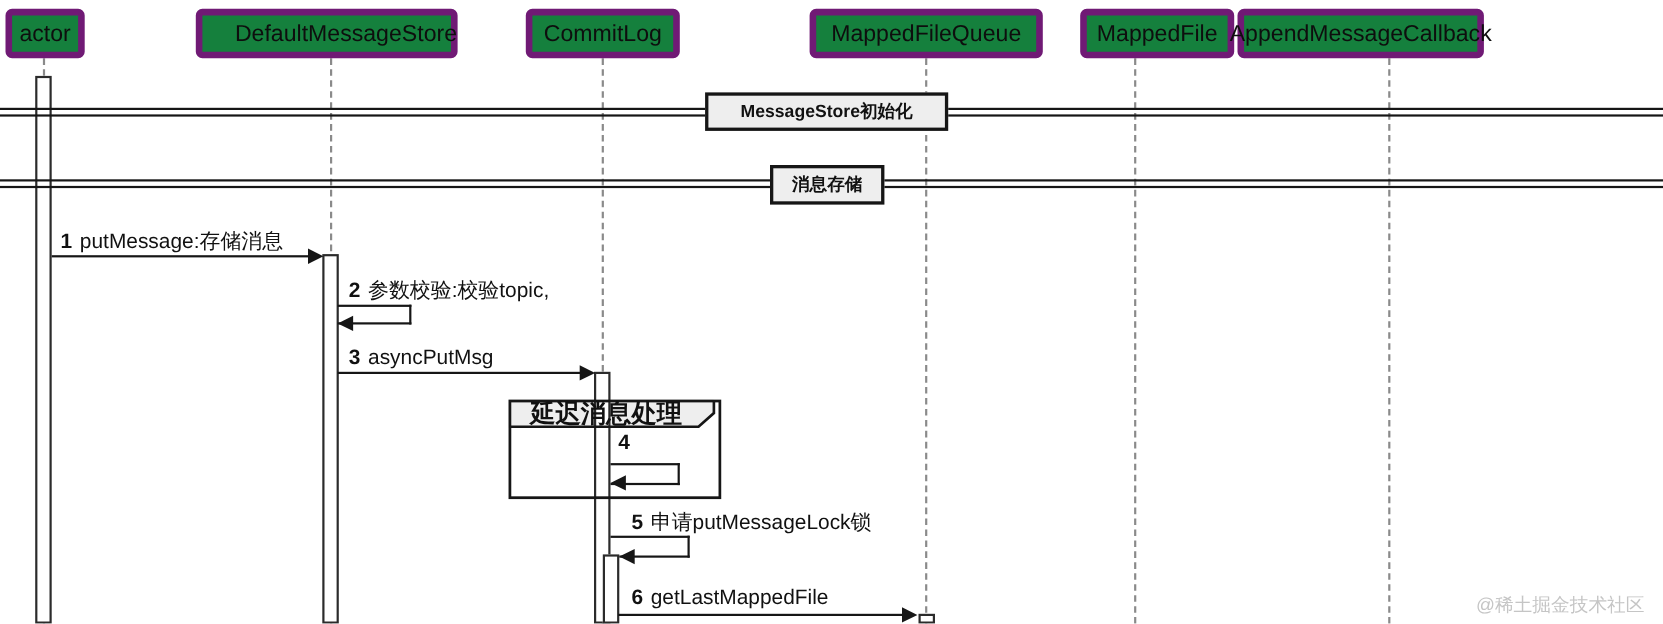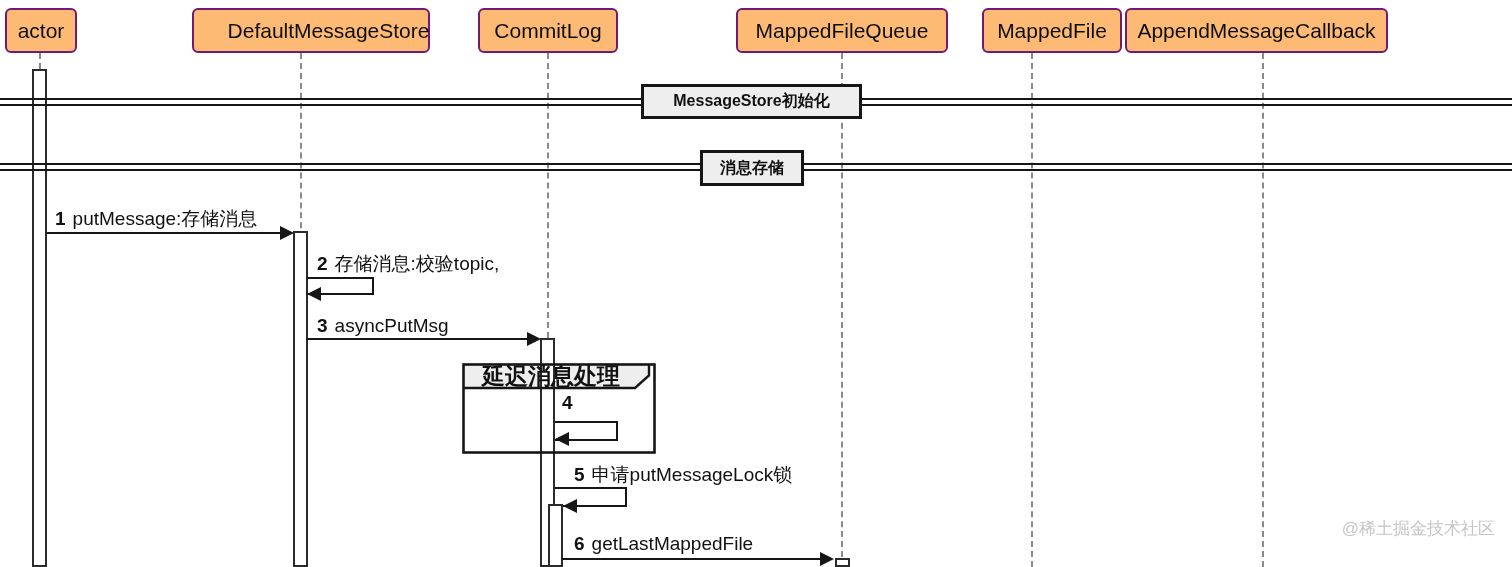--- a/index.html
+++ b/index.html
@@ -2,21 +2,21 @@
 <html><head>
 <meta charset="utf-8">
 <style>
   html,body{margin:0;padding:0;background:#fff;}
   .diagram{
     position:relative;width:1512px;height:567px;background:#fff;overflow:hidden;
     font-family:"Liberation Sans","DejaVu Sans",sans-serif;color:#111;
   }
   .lifeline{position:absolute;top:53px;height:514px;width:0;border-left:2px dashed #8a8a8a;z-index:0;}
   .participant{
-    position:absolute;top:8px;height:45px;background:#fdba74;border:2px solid #701a75;
+    position:absolute;top:8px;height:45px;background:#15803d;border:6px solid #701a75;
     border-radius:6px;display:flex;align-items:center;justify-content:center;
     font-size:21px;white-space:nowrap;box-sizing:border-box;z-index:6;color:#0e0e0e;
   }
   .bar{position:absolute;width:15px;background:#fff;border:2px solid #2b2b2b;box-sizing:border-box;z-index:2;}
   .divider-rule{position:absolute;left:0;width:1512px;height:8px;border-top:2px solid #161616;border-bottom:2px solid #161616;box-sizing:border-box;z-index:3;}
   .divider-label{
     position:absolute;background:#EEEEEE;border:3px solid #161616;box-sizing:border-box;
     display:flex;align-items:center;justify-content:center;font-weight:bold;font-size:16px;
     white-space:nowrap;z-index:5;
   }
@@ -28,21 +28,21 @@
   .selfmsg{position:absolute;box-sizing:border-box;border-top:2px solid #161616;border-right:2px solid #161616;border-bottom:2px solid #161616;z-index:4;}
   .group-header-fill{
     position:absolute;left:462px;top:363px;width:187px;height:26px;background:#EEEEEE;z-index:1;
     clip-path:polygon(0 0,100% 0,100% 52%,93% 100%,0 100%);
   }
   .group-outline{position:absolute;left:462px;top:363px;z-index:3;}
   .group-label{
     position:absolute;left:466px;top:364px;width:170px;height:24px;z-index:4;
     display:flex;align-items:center;justify-content:center;font-weight:bold;font-size:23px;white-space:nowrap;
   }
-  .watermark{position:absolute;top:517px;right:17px;font-size:17px;color:#c5c5c5;z-index:7;white-space:nowrap;}
+  .watermark{position:absolute;top:538px;right:17px;font-size:17px;color:#c5c5c5;z-index:7;white-space:nowrap;}
 </style>
 </head>
 <body>
 
 <div class="diagram">
 
   <div class="lifeline" style="left:39px;"></div>
   <div class="lifeline" style="left:300px;"></div>
   <div class="lifeline" style="left:547px;"></div>
   <div class="lifeline" style="left:841px;"></div>
@@ -69,21 +69,21 @@
   <div class="divider-label" style="left:641px;top:84px;width:221px;height:35px;">MessageStore初始化</div>
   <div class="divider-label" style="left:700px;top:150px;width:104px;height:36px;">消息存储</div>
 
   <div class="msg" style="left:55px;top:206px;">
     <span class="num">1</span><span>putMessage:存储消息</span>
   </div>
   <div class="aline" style="left:47px;top:232px;width:233px;height:2px;"></div>
   <div class="ahead-r" style="left:280px;top:226px;"></div>
 
   <div class="msg" style="left:317px;top:251px;">
-    <span class="num">2</span><span>存储消息:校验topic,</span>
+    <span class="num">2</span><span>参数校验:校验topic,</span>
   </div>
   <div class="selfmsg" style="left:307px;top:277px;width:67px;height:18px;"></div>
   <div class="ahead-l" style="left:307px;top:287px;"></div>
 
   <div class="msg" style="left:317px;top:315px;">
     <span class="num">3</span><span>asyncPutMsg</span>
   </div>
   <div class="aline" style="left:307px;top:338px;width:221px;height:2px;"></div>
   <div class="ahead-r" style="left:527px;top:332px;"></div>
 
@@ -101,21 +101,21 @@
   <div class="aline" style="left:563px;top:505px;width:64px;height:2px;"></div>
   <div class="ahead-l" style="left:563px;top:499px;"></div>
 
   <div class="msg" style="left:574px;top:533px;">
     <span class="num">6</span><span>getLastMappedFile</span>
   </div>
   <div class="aline" style="left:562px;top:558px;width:259px;height:2px;"></div>
   <div class="ahead-r" style="left:820px;top:552px;"></div>
 
   <div class="participant" style="left:5px;width:72px;">actor</div>
-  <div class="participant" style="left:192px;width:238px;padding-left:35px;">DefaultMessageStore</div>
+  <div class="participant" style="left:178px;width:238px;padding-left:35px;">DefaultMessageStore</div>
   <div class="participant" style="left:478px;width:140px;">CommitLog</div>
   <div class="participant" style="left:736px;width:212px;">MappedFileQueue</div>
   <div class="participant" style="left:982px;width:140px;">MappedFile</div>
-  <div class="participant" style="left:1125px;width:263px;">AppendMessageCallback</div>
+  <div class="participant" style="left:1125px;width:224px;">AppendMessageCallback</div>
 
   <div class="watermark">@稀土掘金技术社区</div>
 
 </div>
 
 </body></html>

